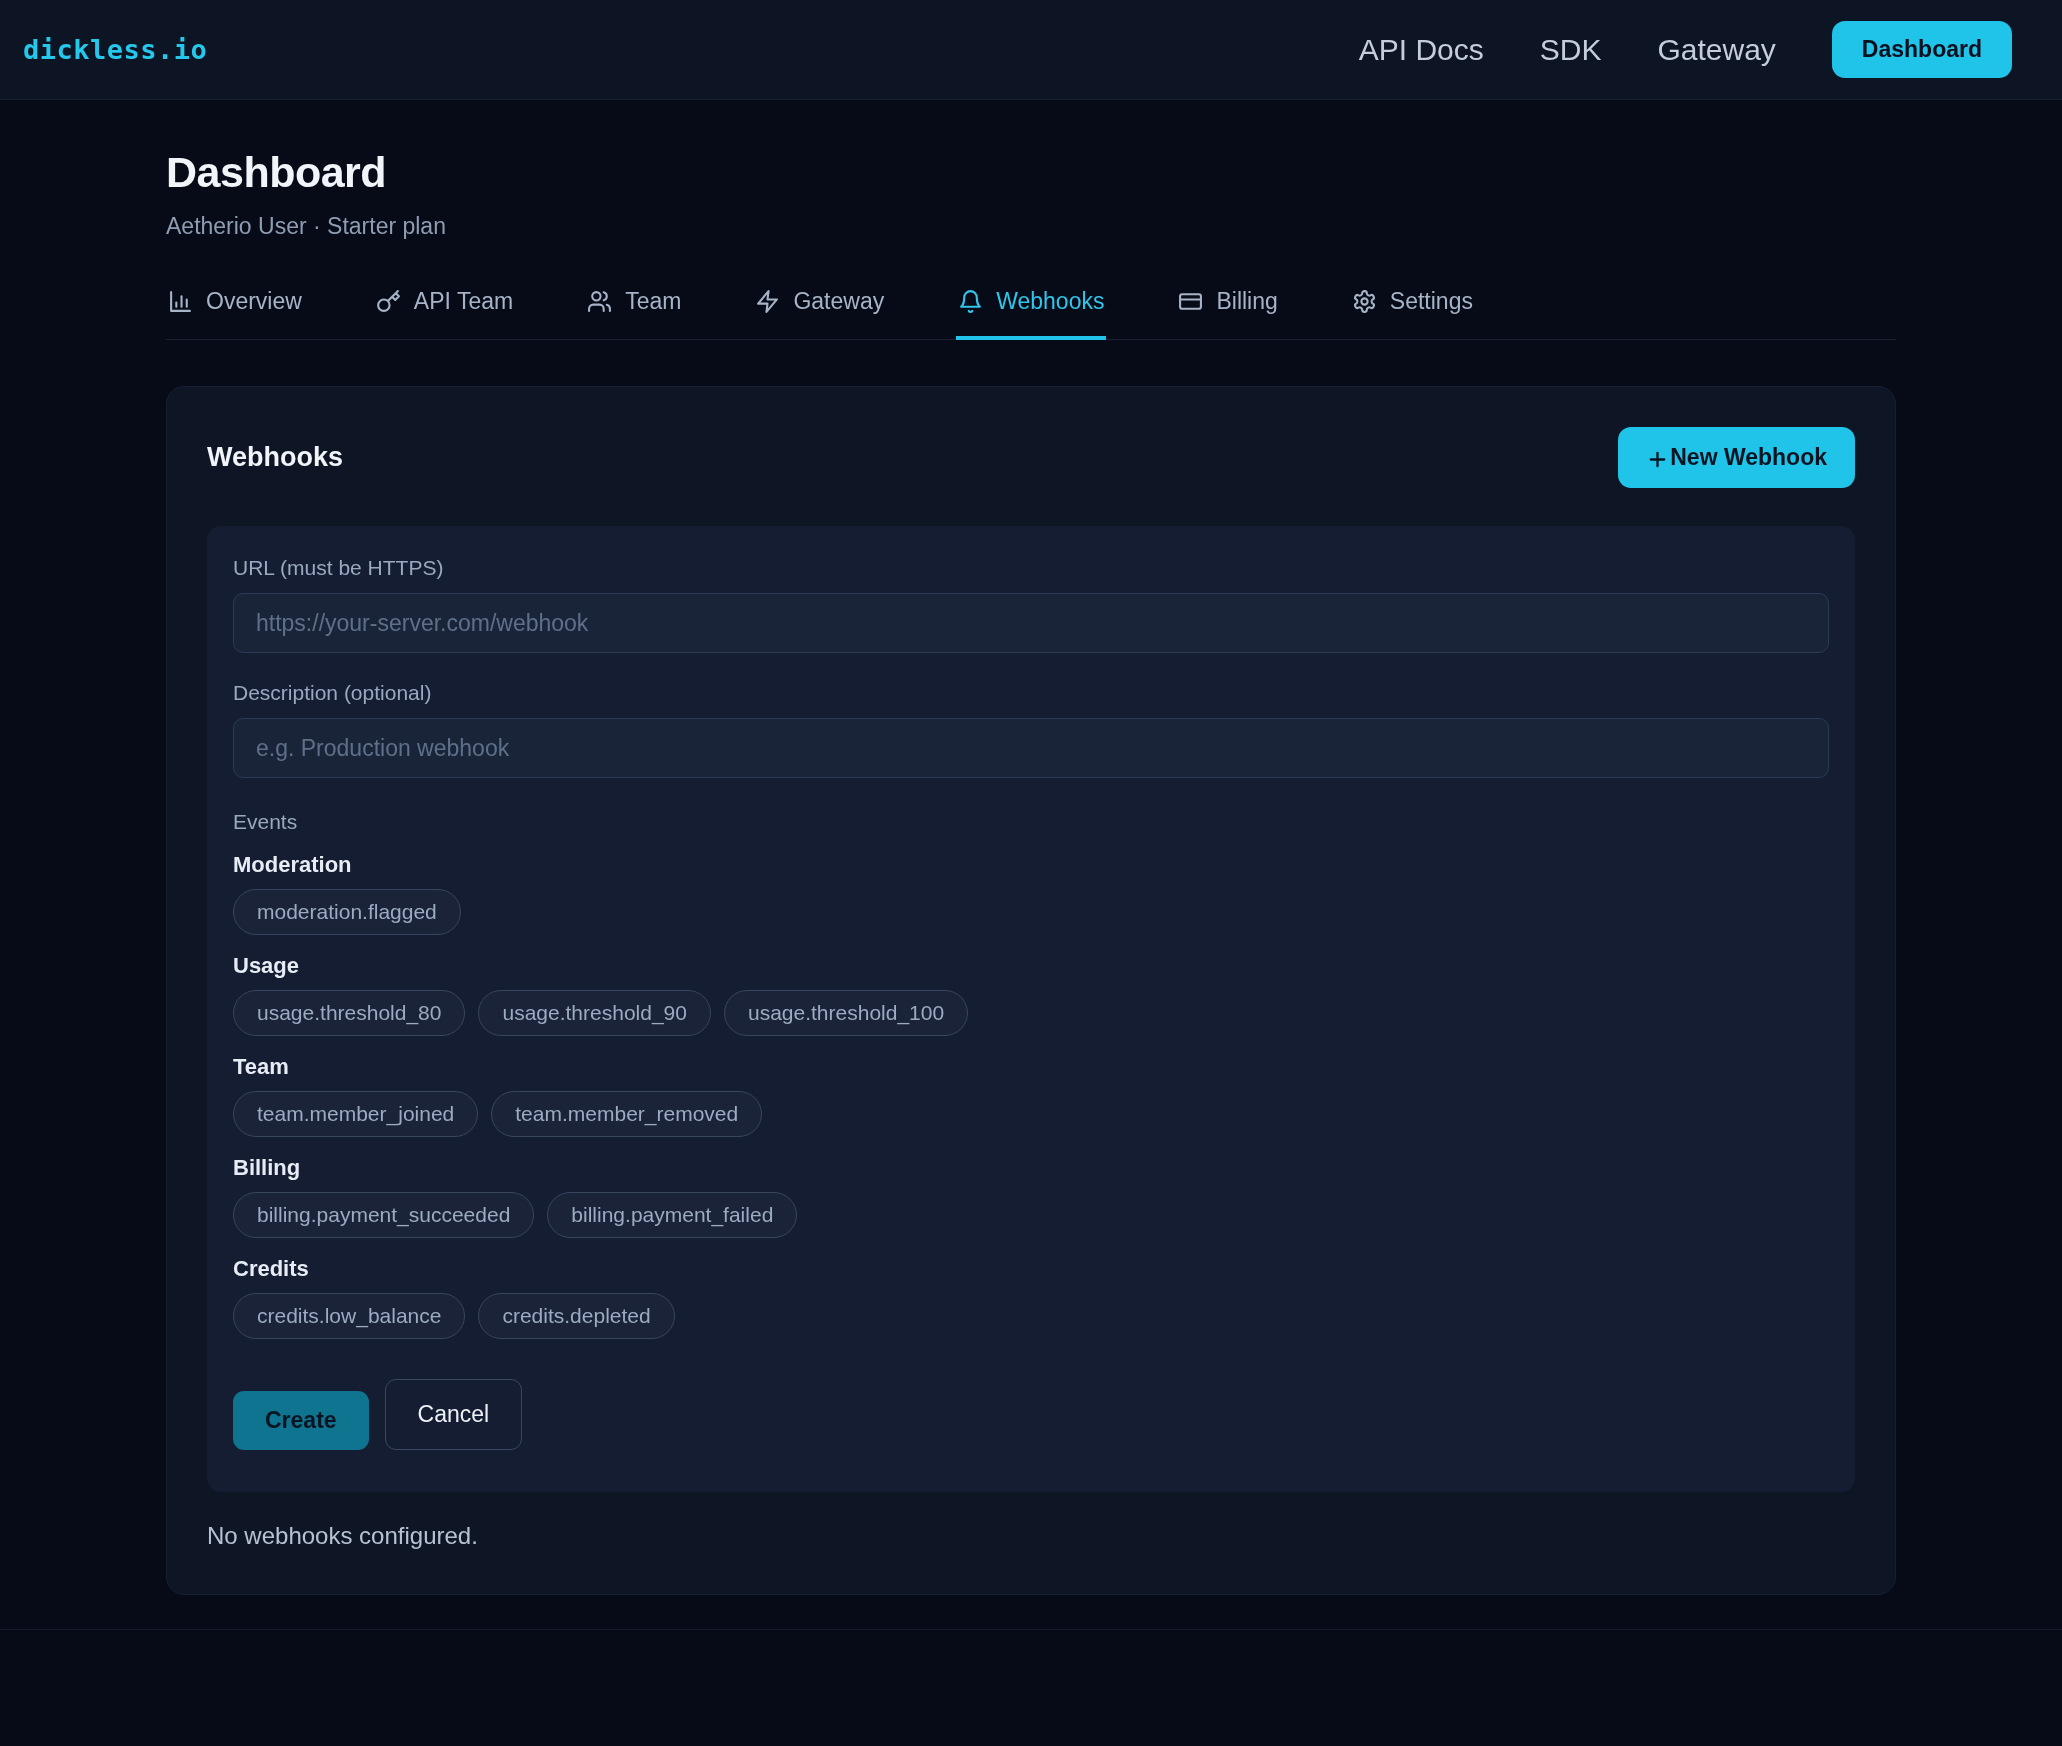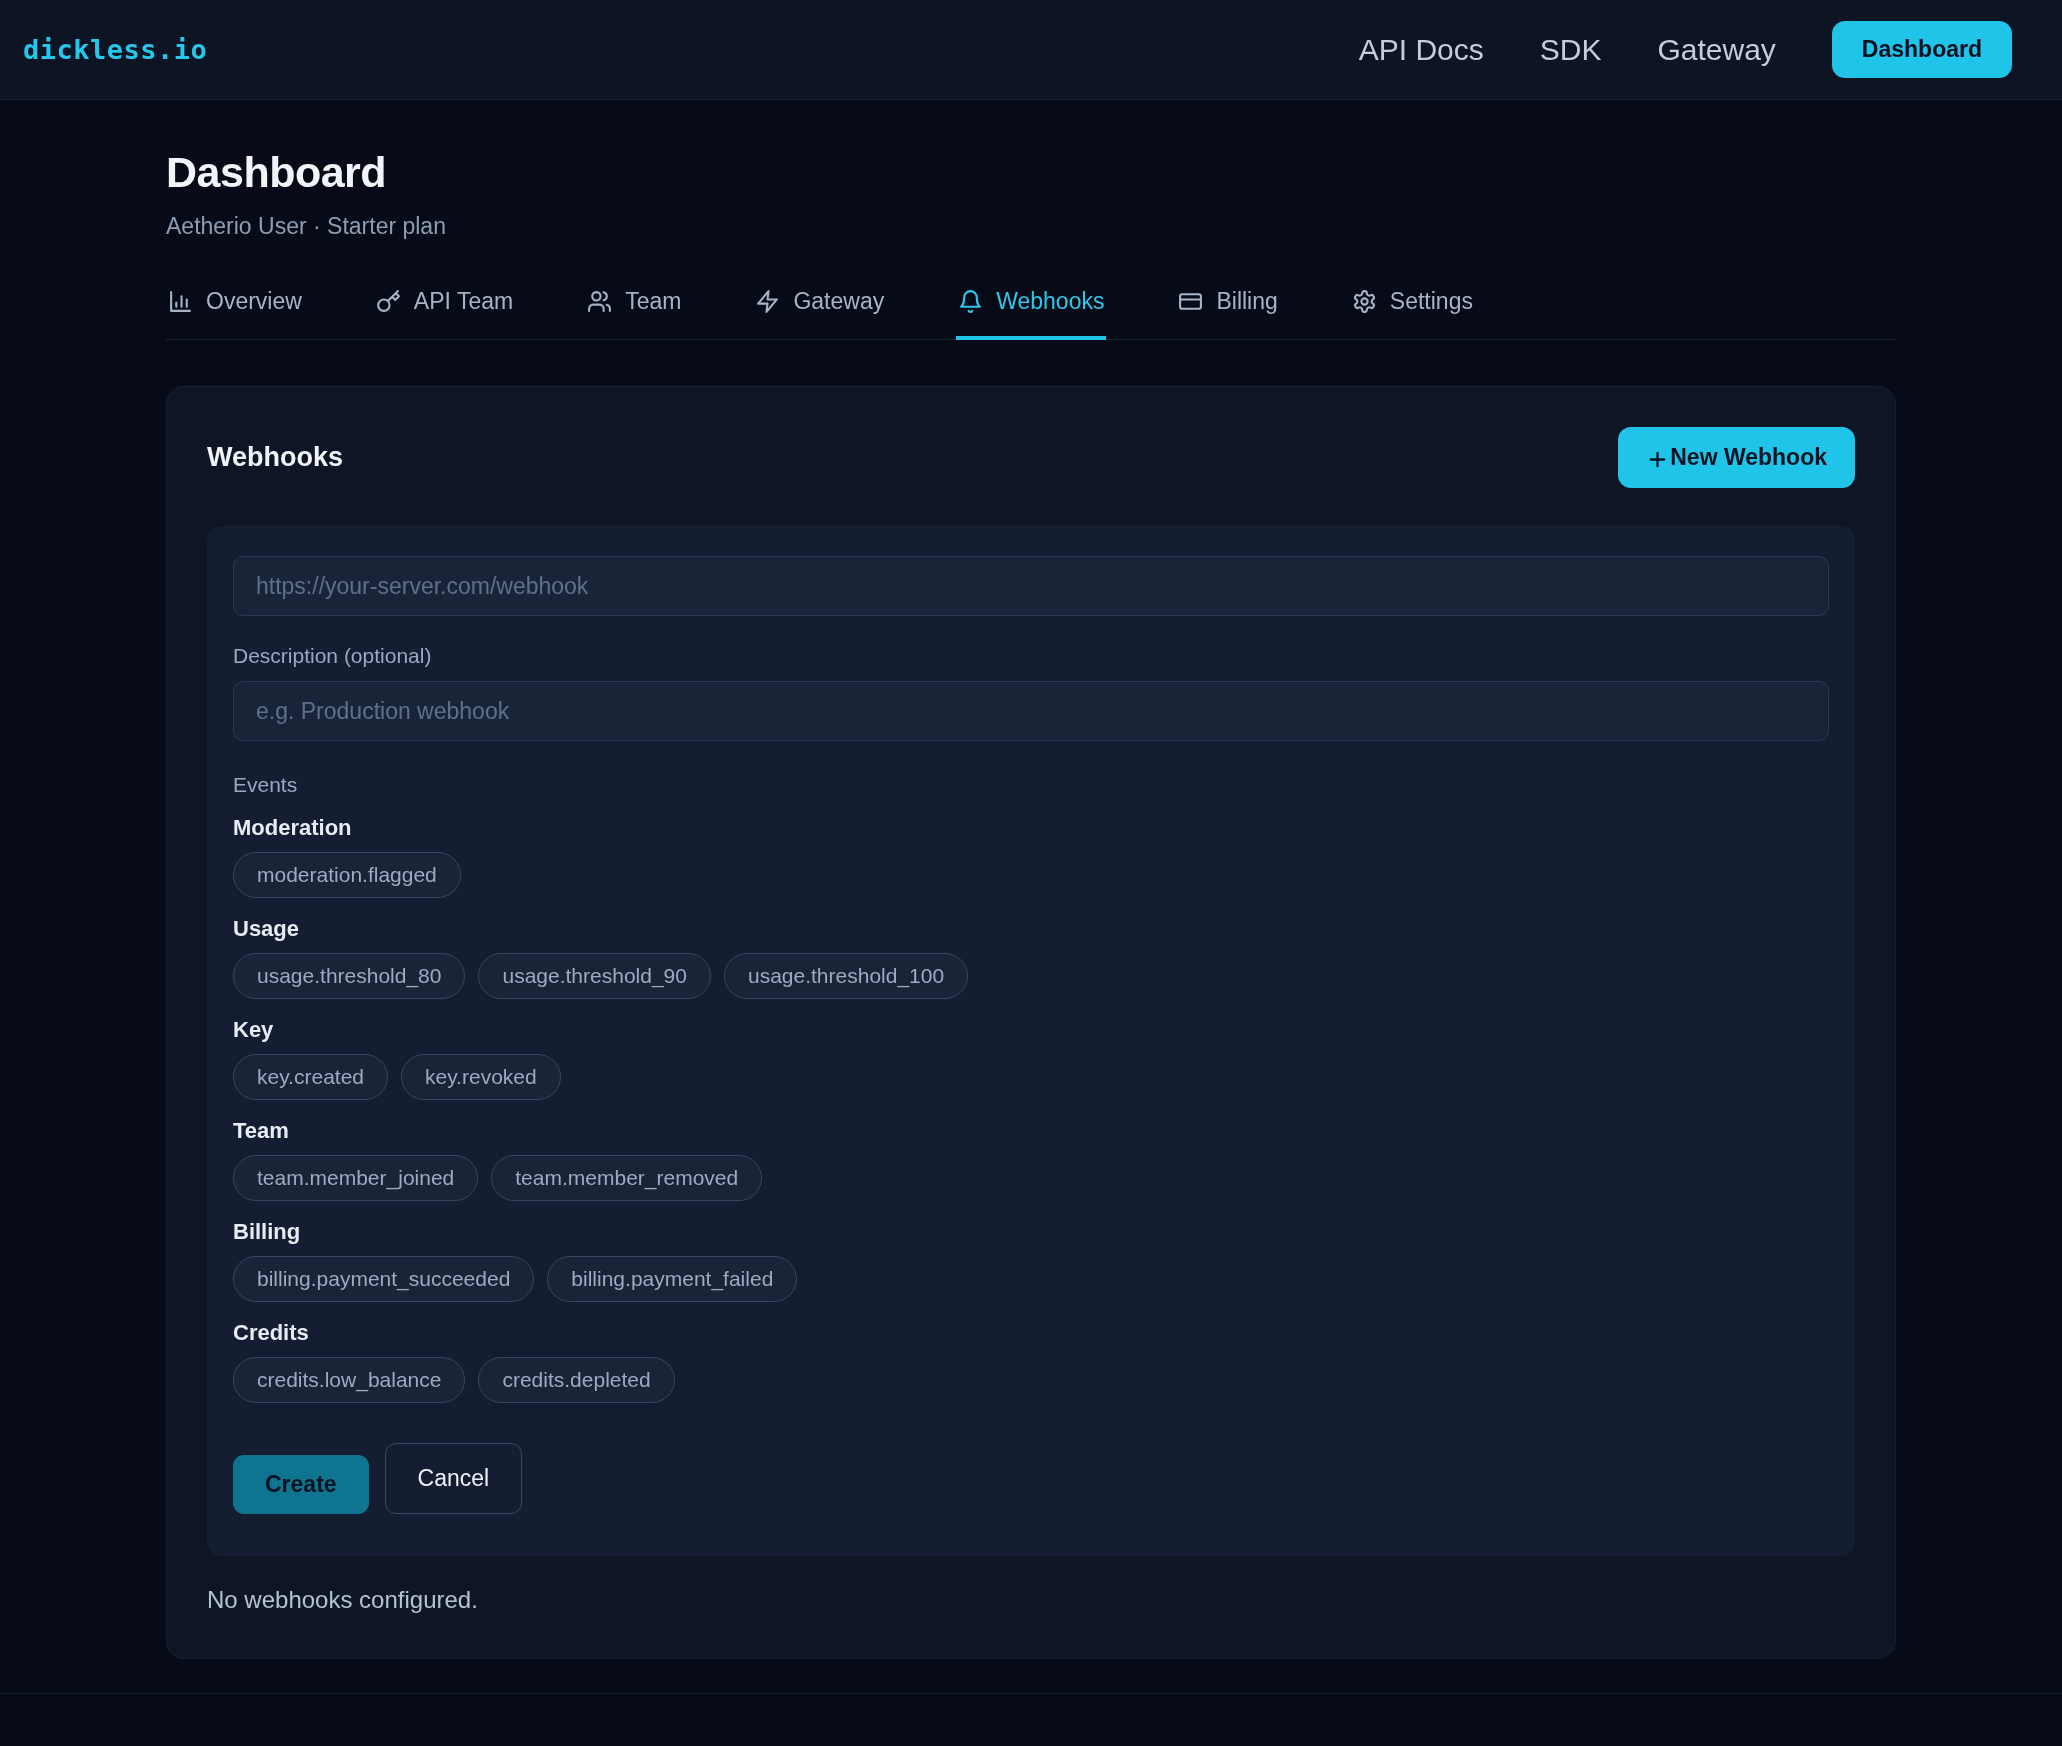--- a/index.html
+++ b/index.html
@@ -262,20 +262,21 @@
         <svg viewBox="0 0 24 24" fill="none" stroke="currentColor" stroke-width="2.4" stroke-linecap="round" stroke-linejoin="round">
             <path d="M12 5v14"></path>
             <path d="M5 12h14"></path>
           </svg>
         <span>New Webhook</span>
       </button>
     </div>
 
     <form class="panel">
       <div class="field">
+        <label class="field-label">URL (must be HTTPS)</label>
         <input class="text-input" type="text" placeholder="https://your-server.com/webhook" style="">
       </div>
 
       <div class="field">
         <label class="field-label">Description (optional)</label>
         <input class="text-input" type="text" placeholder="e.g. Production webhook" style="">
       </div>
 
       <label class="field-label events-label">Events</label>
 
@@ -288,27 +289,20 @@
 
       <div class="event-group">
         <div class="group-title">Usage</div>
         <div class="chips">
           <button type="button" class="chip">usage.threshold_80</button>
           <button type="button" class="chip">usage.threshold_90</button>
           <button type="button" class="chip">usage.threshold_100</button>
         </div>
       </div>
 
-      <div class="event-group">
-        <div class="group-title">Key</div>
-        <div class="chips">
-          <button type="button" class="chip">key.created</button>
-          <button type="button" class="chip">key.revoked</button>
-        </div>
-      </div>
 
       <div class="event-group">
         <div class="group-title">Team</div>
         <div class="chips">
           <button type="button" class="chip">team.member_joined</button>
           <button type="button" class="chip">team.member_removed</button>
         </div>
       </div>
 
       <div class="event-group">

